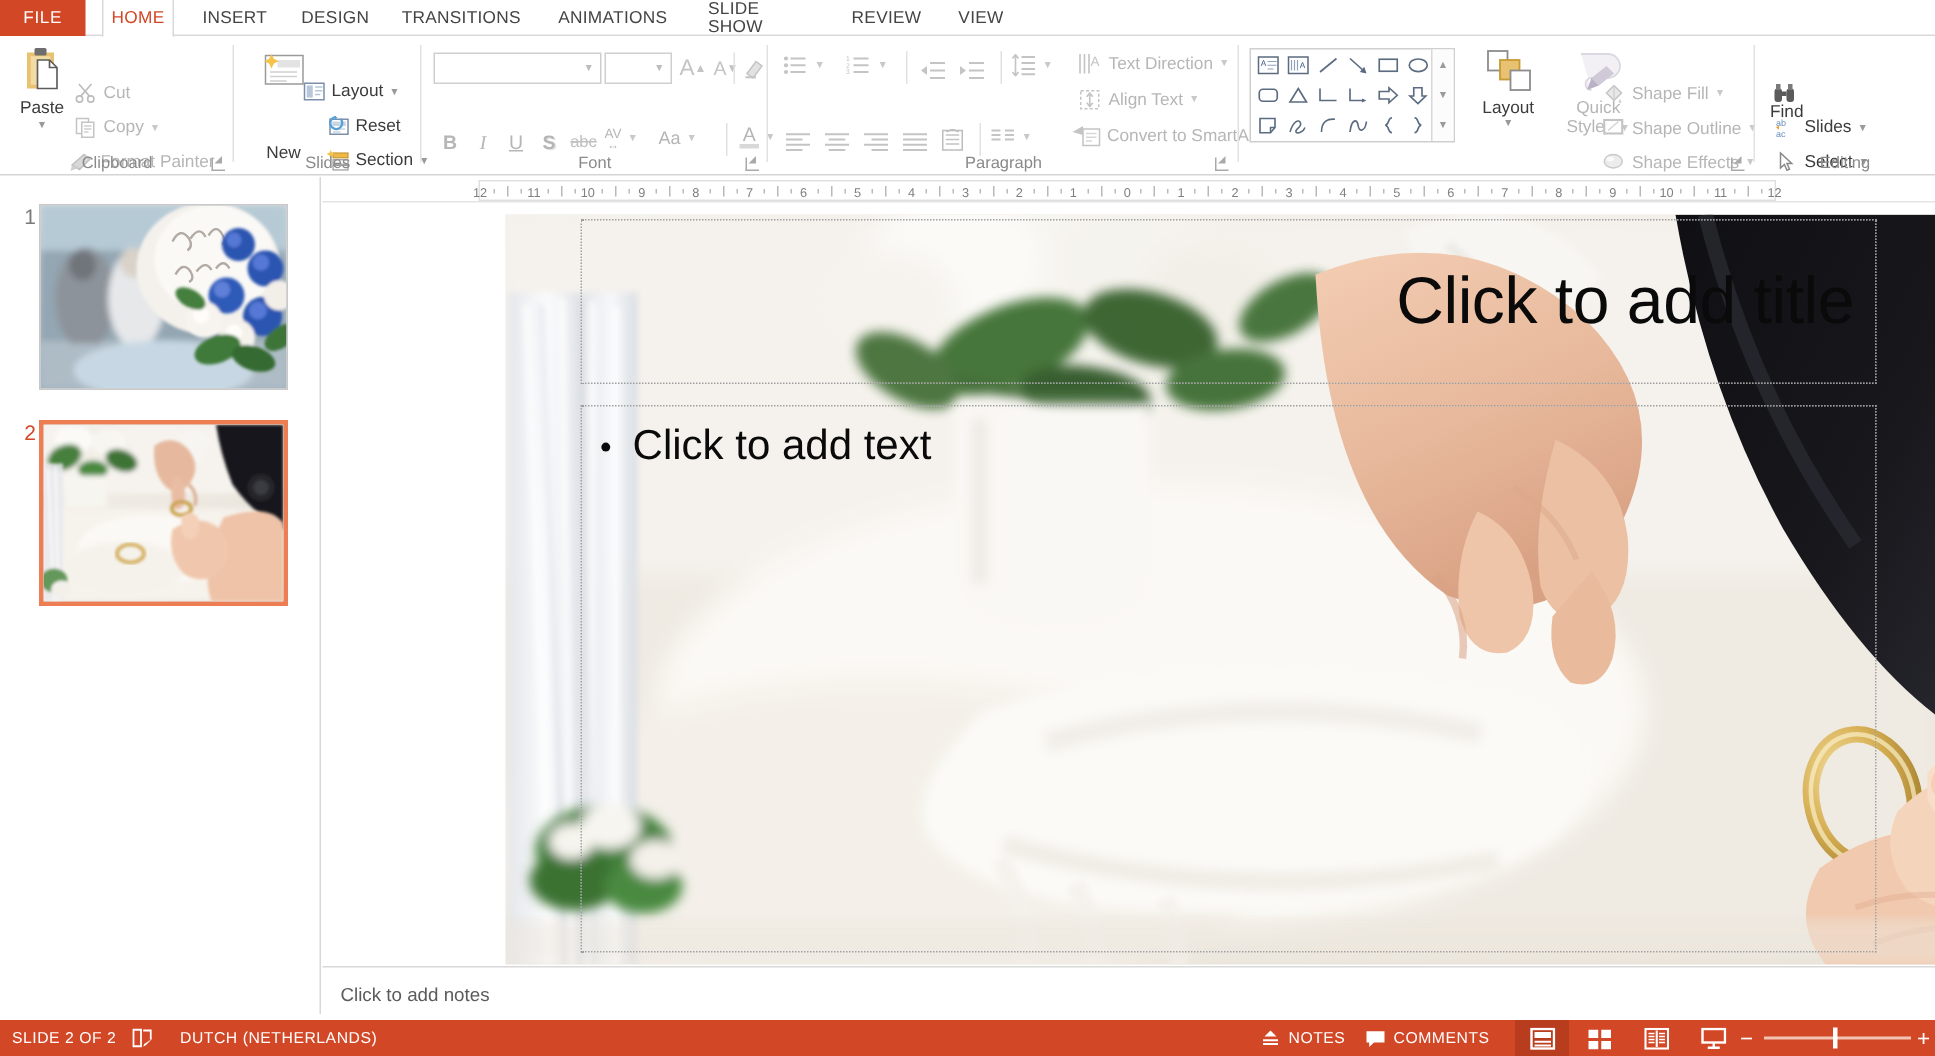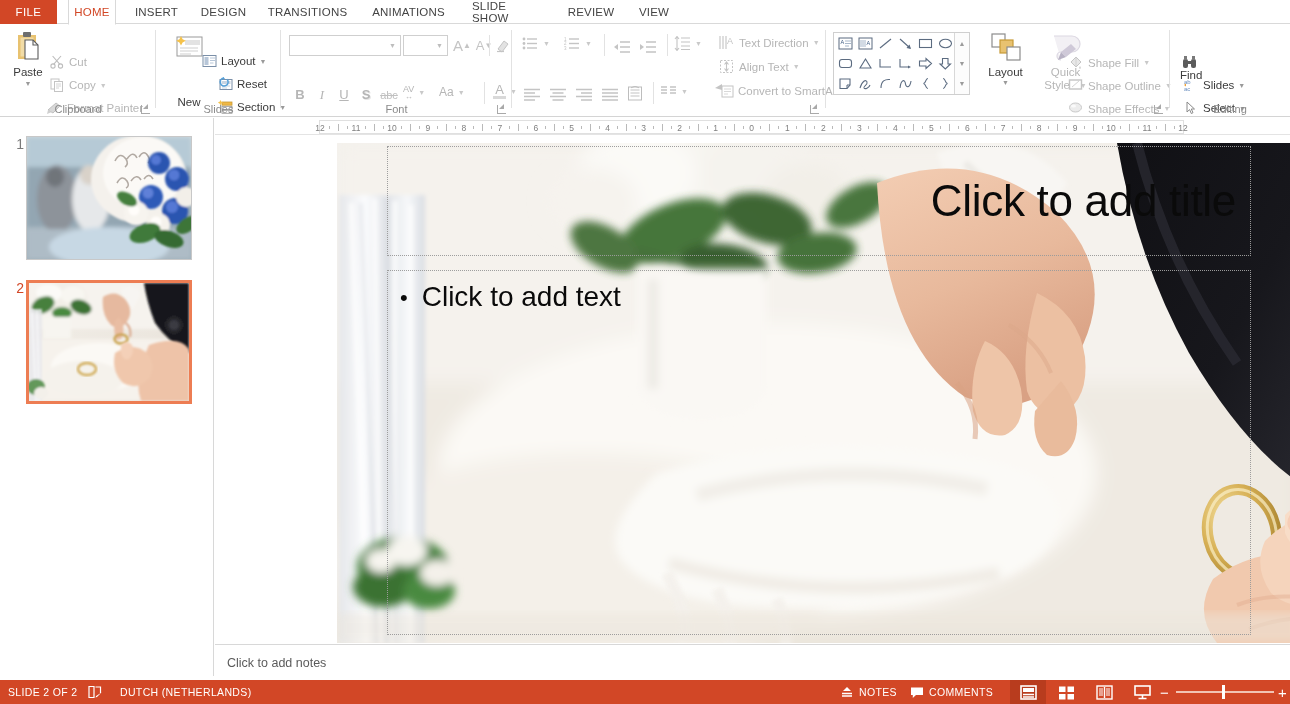--- a/index.html
+++ b/index.html
@@ -549,20 +549,21 @@
       <div class="grp-sep" style="left:141px;top:58px;height:22px;"></div>
       <div class="btn" style="left:148px;top:60px;">
         <span class="ic">
           <svg width="17" height="14" viewBox="0 0 17 14">
             <path d="M1 3 h6 M1 6 h6 M1 9 h6 M10 3 h6 M10 6 h6 M10 9 h6" stroke="#c4c4c4" stroke-width="1.3"></path>
           </svg>
         </span>
         <span class="caret dis">▼</span>
       </div>
 
+      <div class="grp-label">Paragraph</div>
       <div class="dlg" style="left:297px;"></div>
       <div class="grp-sep" style="left:313px;"></div>
     </div>
 
     <div class="grp" style="left:826px;width:344px;">
       <div class="shapegal" style="left:7px;top:8px;width:137px;height:63px;">
 
         <div class="shapecell" style="left:1px;top:1px;">
           <svg width="15" height="13" viewBox="0 0 15 13">
               <rect x="1" y="1" width="13" height="11" fill="#fff" stroke="#5b6b80" stroke-width="1"></rect>

